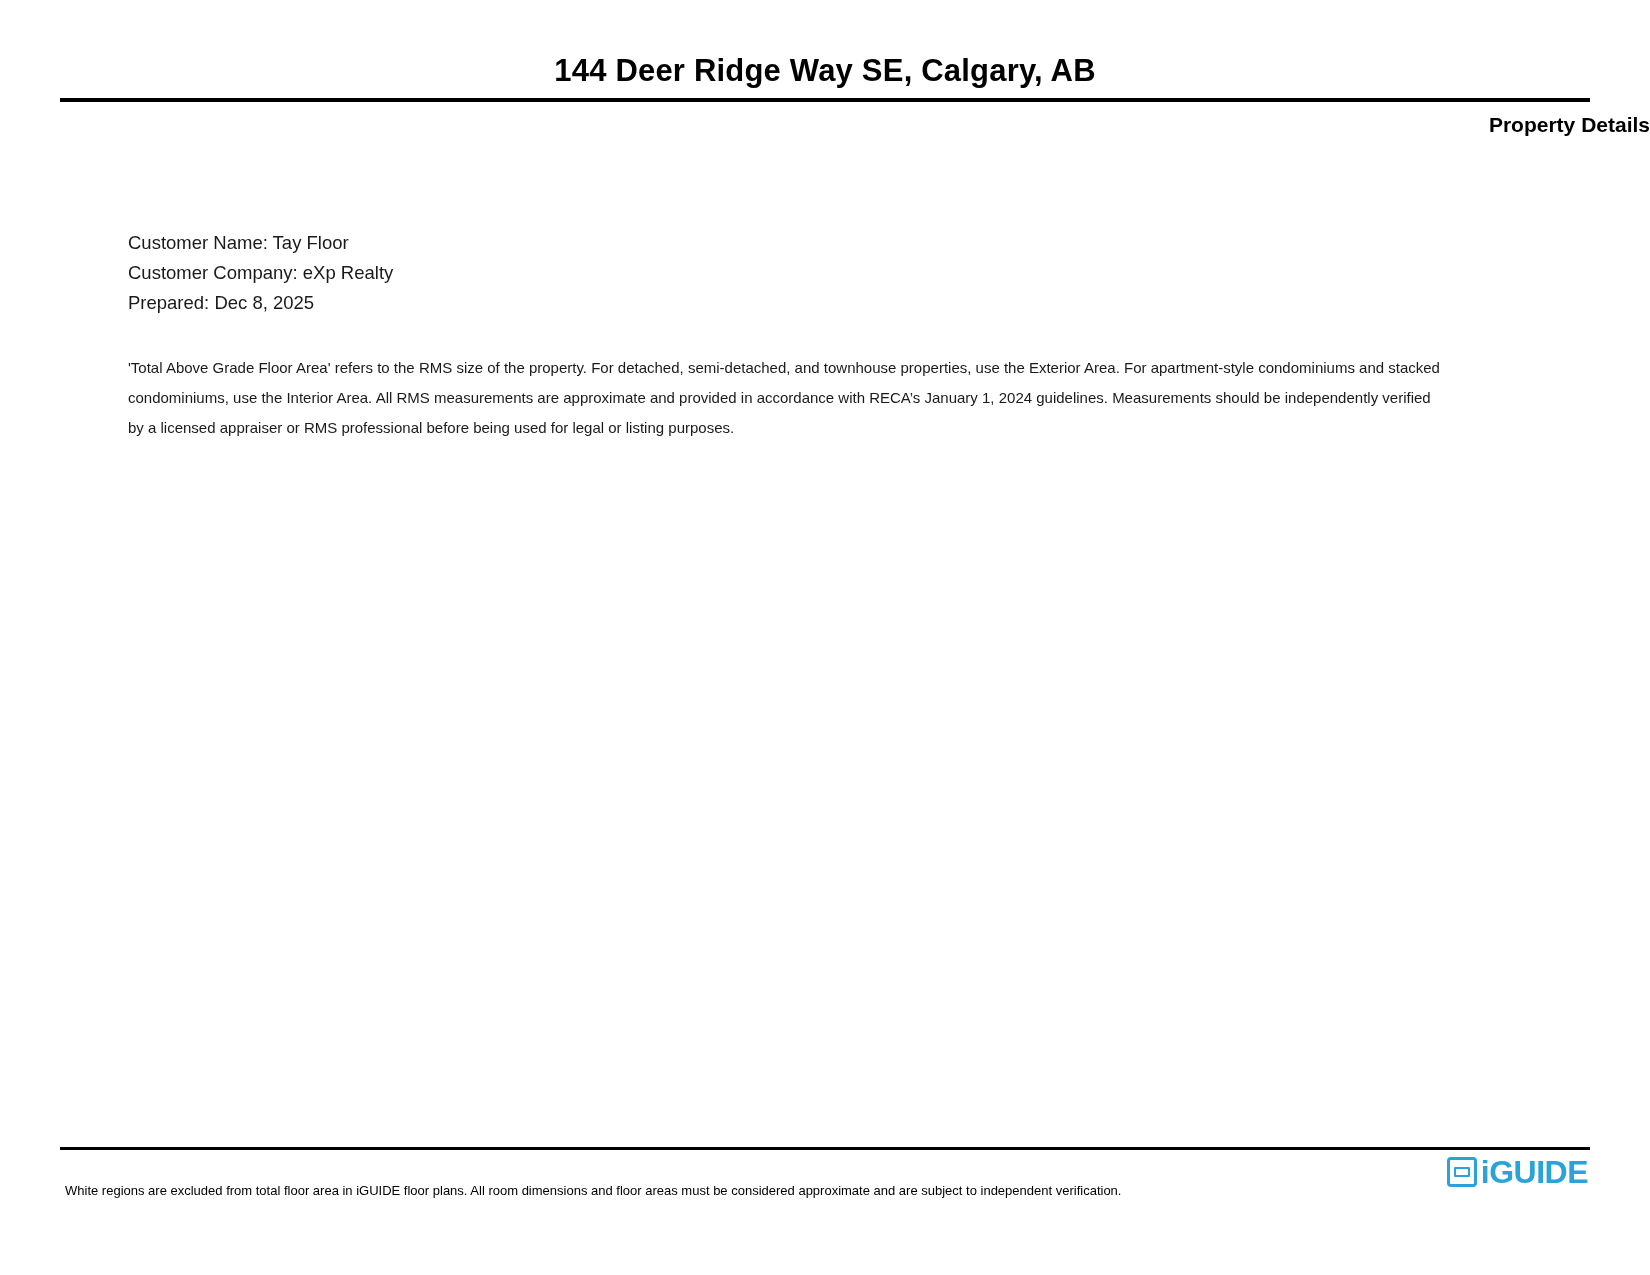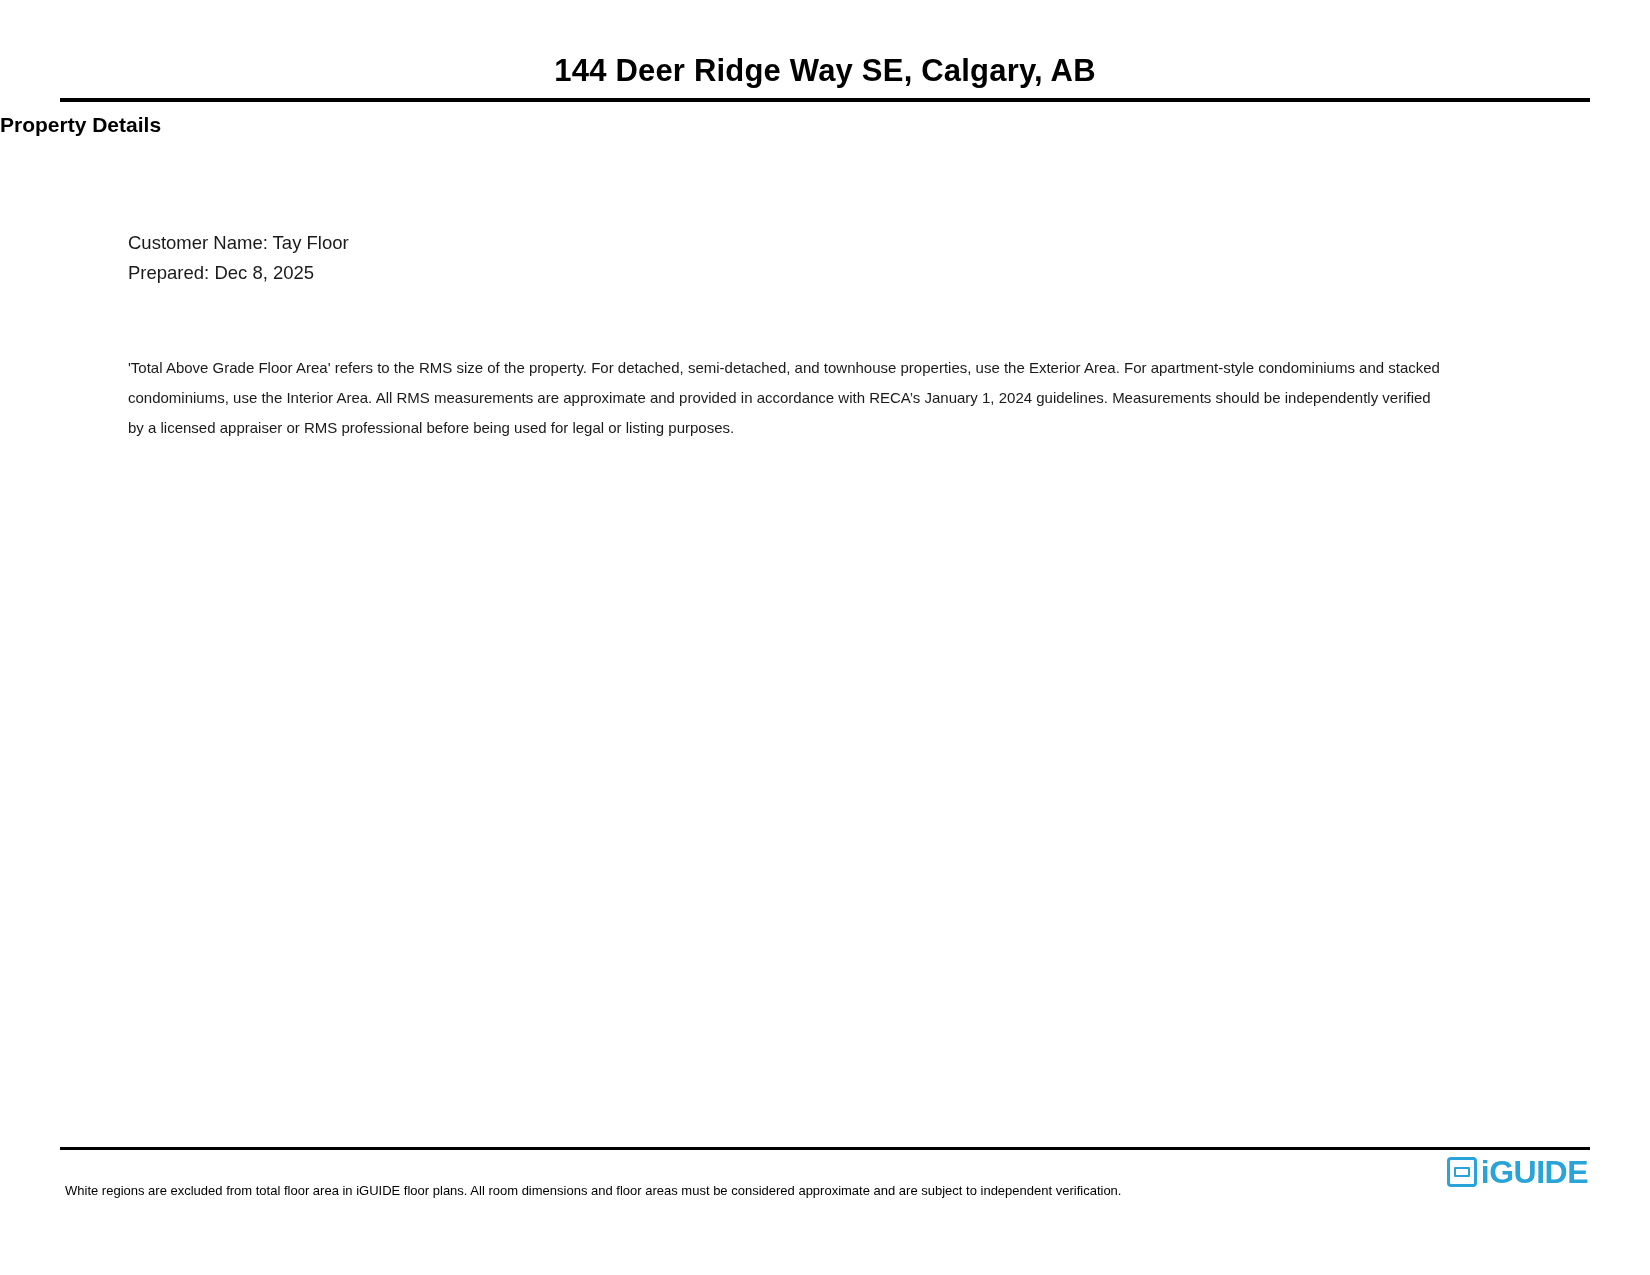--- a/index.html
+++ b/index.html
@@ -41,21 +41,21 @@
     top: 98px;
     width: 1530px;
     height: 4px;
     background: #000000;
   }
   .subtitle {
     position: absolute;
     left: 0;
     right: 0;
     top: 113px;
-    text-align: left;
+    text-align: right;
     font-size: 21px;
     font-weight: bold;
   }
 
   
   .details-block {
     position: absolute;
     left: 128px;
     top: 228px;
     width: 1400px;
@@ -137,20 +137,21 @@
 <div class="page">
 
   <div class="doc-title">144 Deer Ridge Way SE, Calgary, AB</div>
 
   <div class="title-rule"></div>
 
   <div class="subtitle">Property Details</div>
 
   <div class="details-block">
     <div class="detail-line">Customer Name: Tay Floor</div>
+    <div class="detail-line">Customer Company: eXp Realty</div>
     <div class="detail-line">Prepared: Dec 8, 2025</div>
   </div>
 
   <div class="disclaimer">'Total Above Grade Floor Area' refers to the RMS size of the property. For detached, semi-detached, and townhouse properties, use the Exterior Area. For apartment-style condominiums and stacked condominiums, use the Interior Area. All RMS measurements are approximate and provided in accordance with RECA’s January 1, 2024 guidelines. Measurements should be independently verified by a licensed appraiser or RMS professional before being used for legal or listing purposes.</div>
 
   <div class="footer-rule"></div>
 
   <div class="footer-note">White regions are excluded from total floor area in iGUIDE floor plans. All room dimensions and floor areas must be considered approximate and are subject to independent verification.</div>
 
   <div class="logo">

